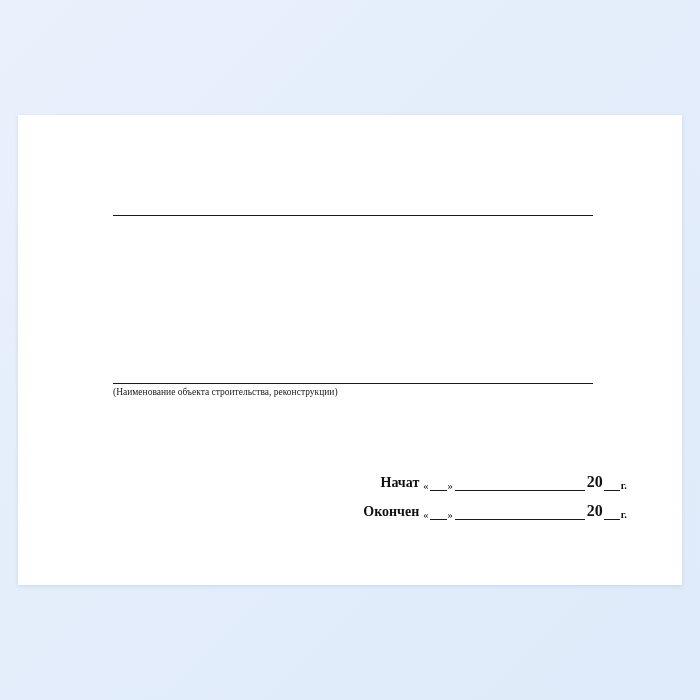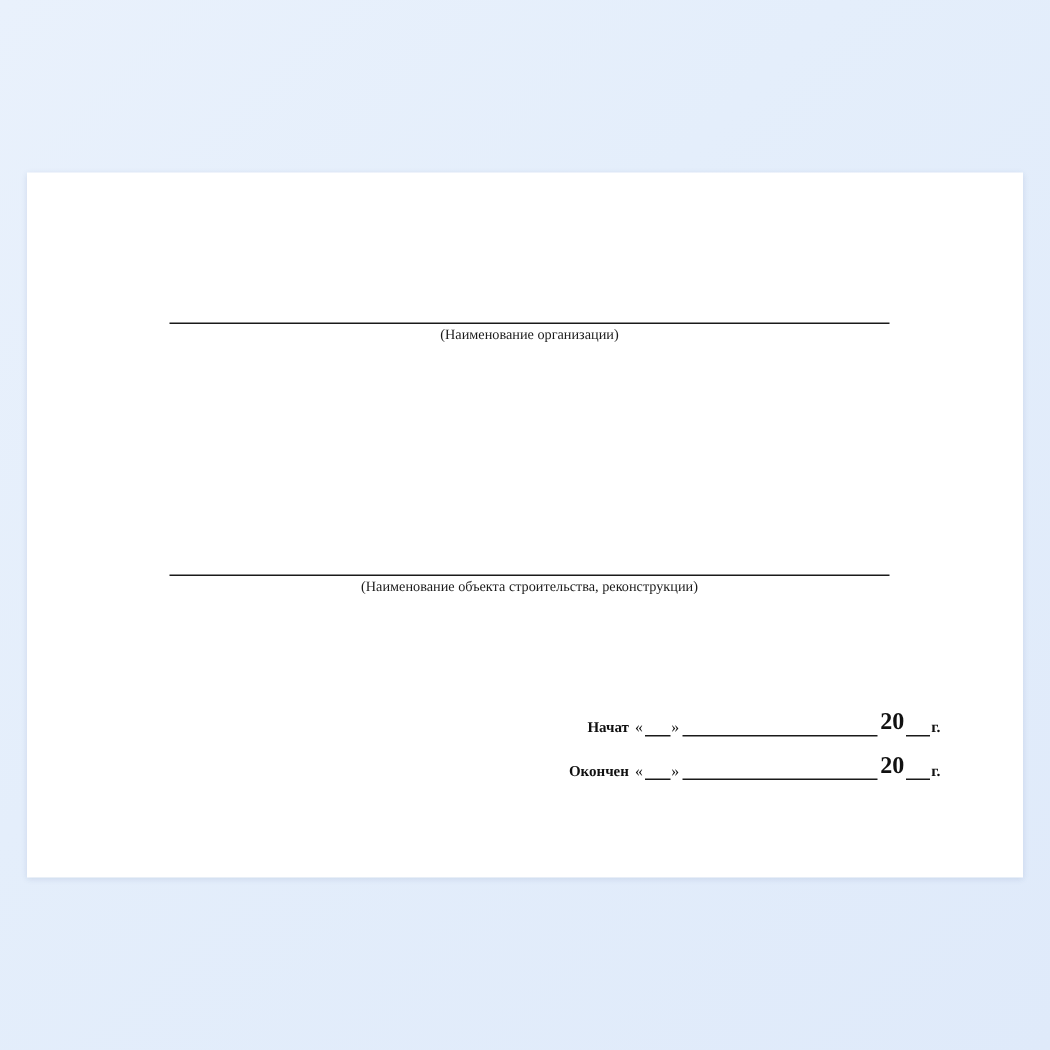--- a/index.html
+++ b/index.html
@@ -72,21 +72,20 @@
     line-height: 20px;
     white-space: nowrap;
   }
 
   
   .obj-block {
     position: absolute;
     left: 95px;
     top: 268px;
     width: 480px;
-    text-align: center;
   }
 
   
   .dates-block {
     position: absolute;
     right: 55px;
     top: 358px;
     width: 320px;
     text-align: right;
     font-size: 11px;
@@ -94,21 +93,21 @@
   }
   .date-row {
     display: flex;
     justify-content: flex-end;
     align-items: flex-end;
     margin-bottom: 11px;
     white-space: nowrap;
   }
   .date-label {
     font-weight: bold;
-    font-size: 10px;
+    font-size: 14px;
     margin-right: 4px;
   }
   .date-q {
     font-size: 10.5px;
   }
   .dash-fill {
     display: inline-block;
     width: 130px;
     border-bottom: 1px solid #1a1a1a;
     height: 9px;
@@ -147,21 +146,20 @@
 </style>
 </head>
 <body>
 
 <div id="stage">
   <div id="page">
     <div class="inner">
 
       <div class="org-block">
         <div class="rule"></div>
-        <div class="caption">(Наименование организации)</div>
       </div>
 
 
       <div class="obj-block">
         <div class="rule"></div>
         <div class="caption">(Наименование объекта строительства, реконструкции)</div>
       </div>
 
       <div class="dates-block">
         <div class="date-row">

